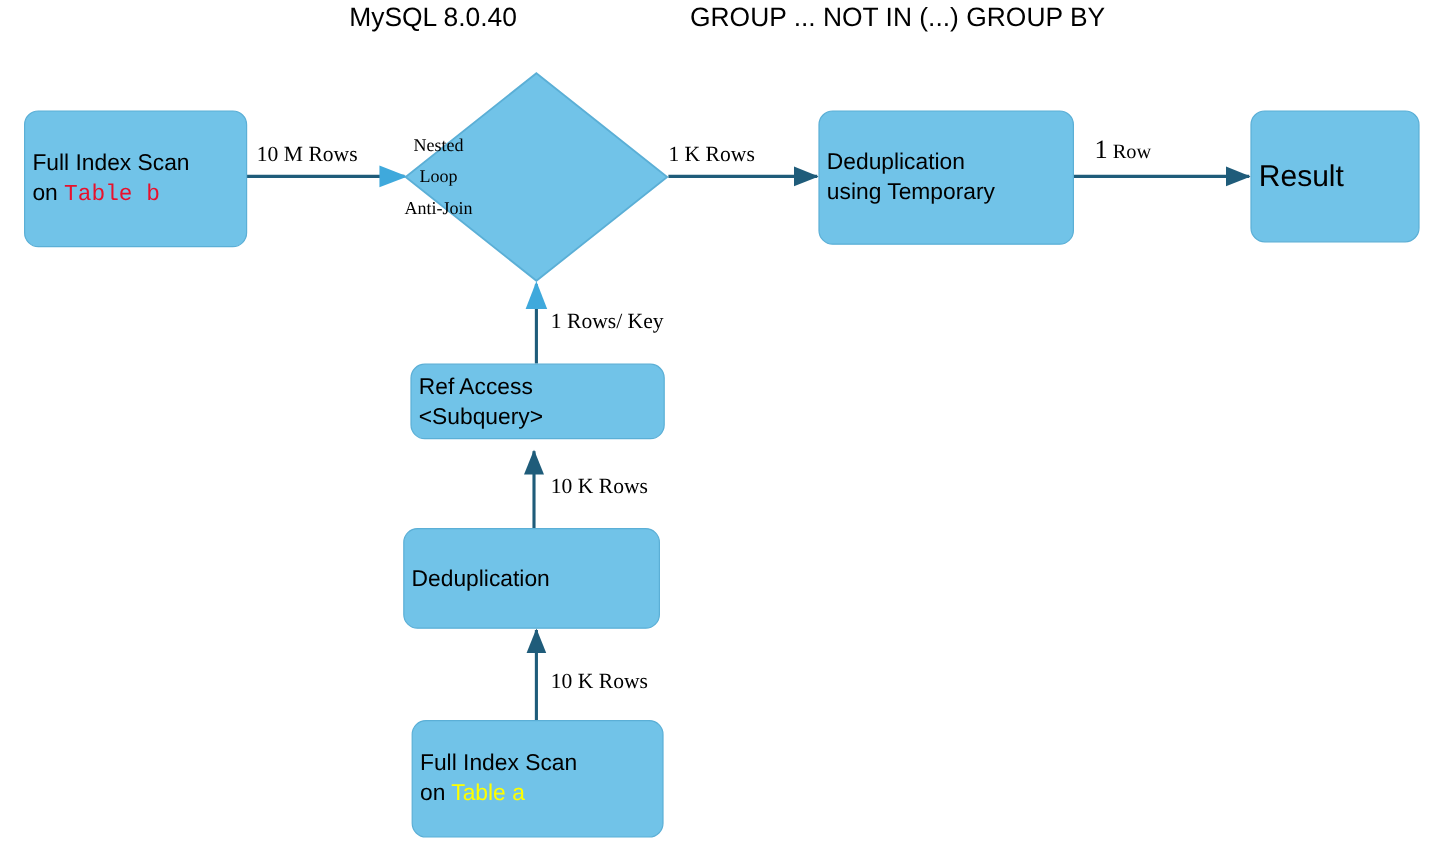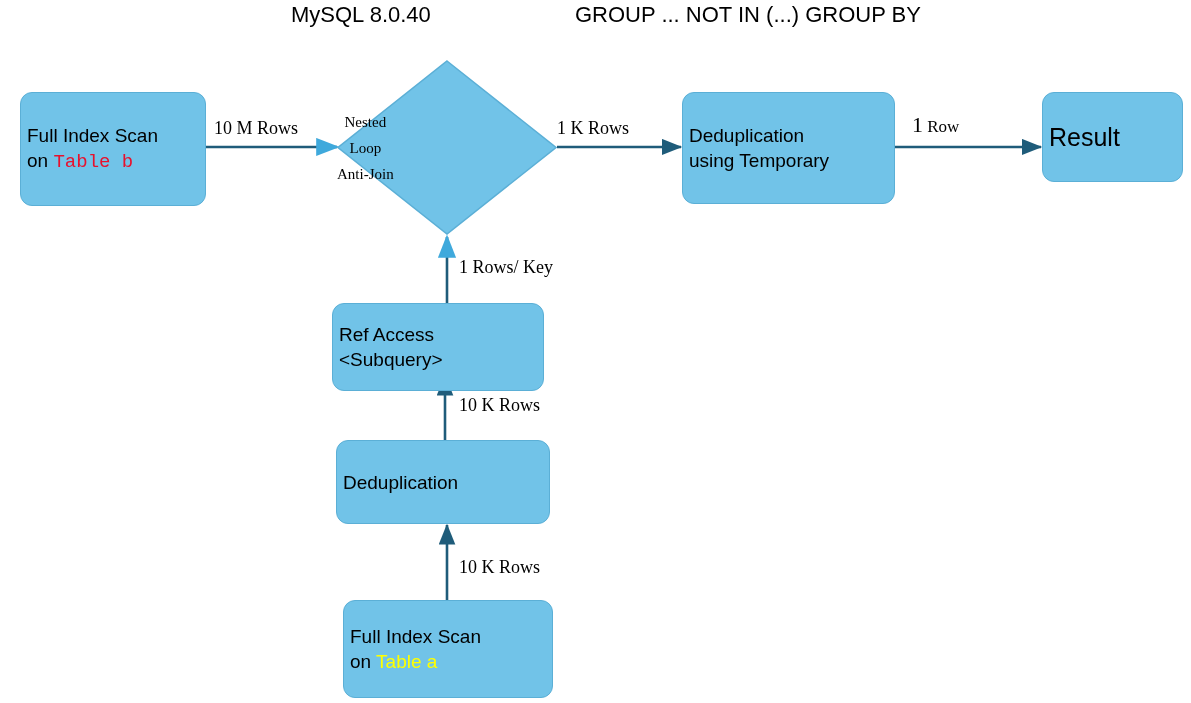--- a/index.html
+++ b/index.html
@@ -152,27 +152,27 @@
     </div>
   </div>
 
   <div class="node" style="left:682px; top:92px; width:213px; height:112px;">
     <div class="lines">
       <div>Deduplication</div>
       <div>using Temporary</div>
     </div>
   </div>
 
-  <div class="node big-label" style="left:1042px; top:92px; width:141px; height:90px;">
+  <div class="node big-label" style="left:1042px; top:92px; width:141px; height:110px;">
     <div class="lines">
       <div>Result</div>
     </div>
   </div>
 
-  <div class="node" style="left:332px; top:303px; width:212px; height:88px;">
+  <div class="node" style="left:342px; top:303px; width:212px; height:63px;">
     <div class="lines">
       <div>Ref Access</div>
       <div>&lt;Subquery&gt;</div>
     </div>
   </div>
 
   <div class="node" style="left:336px; top:440px; width:214px; height:84px;">
     <div class="lines">
       <div>Deduplication</div>
     </div>

